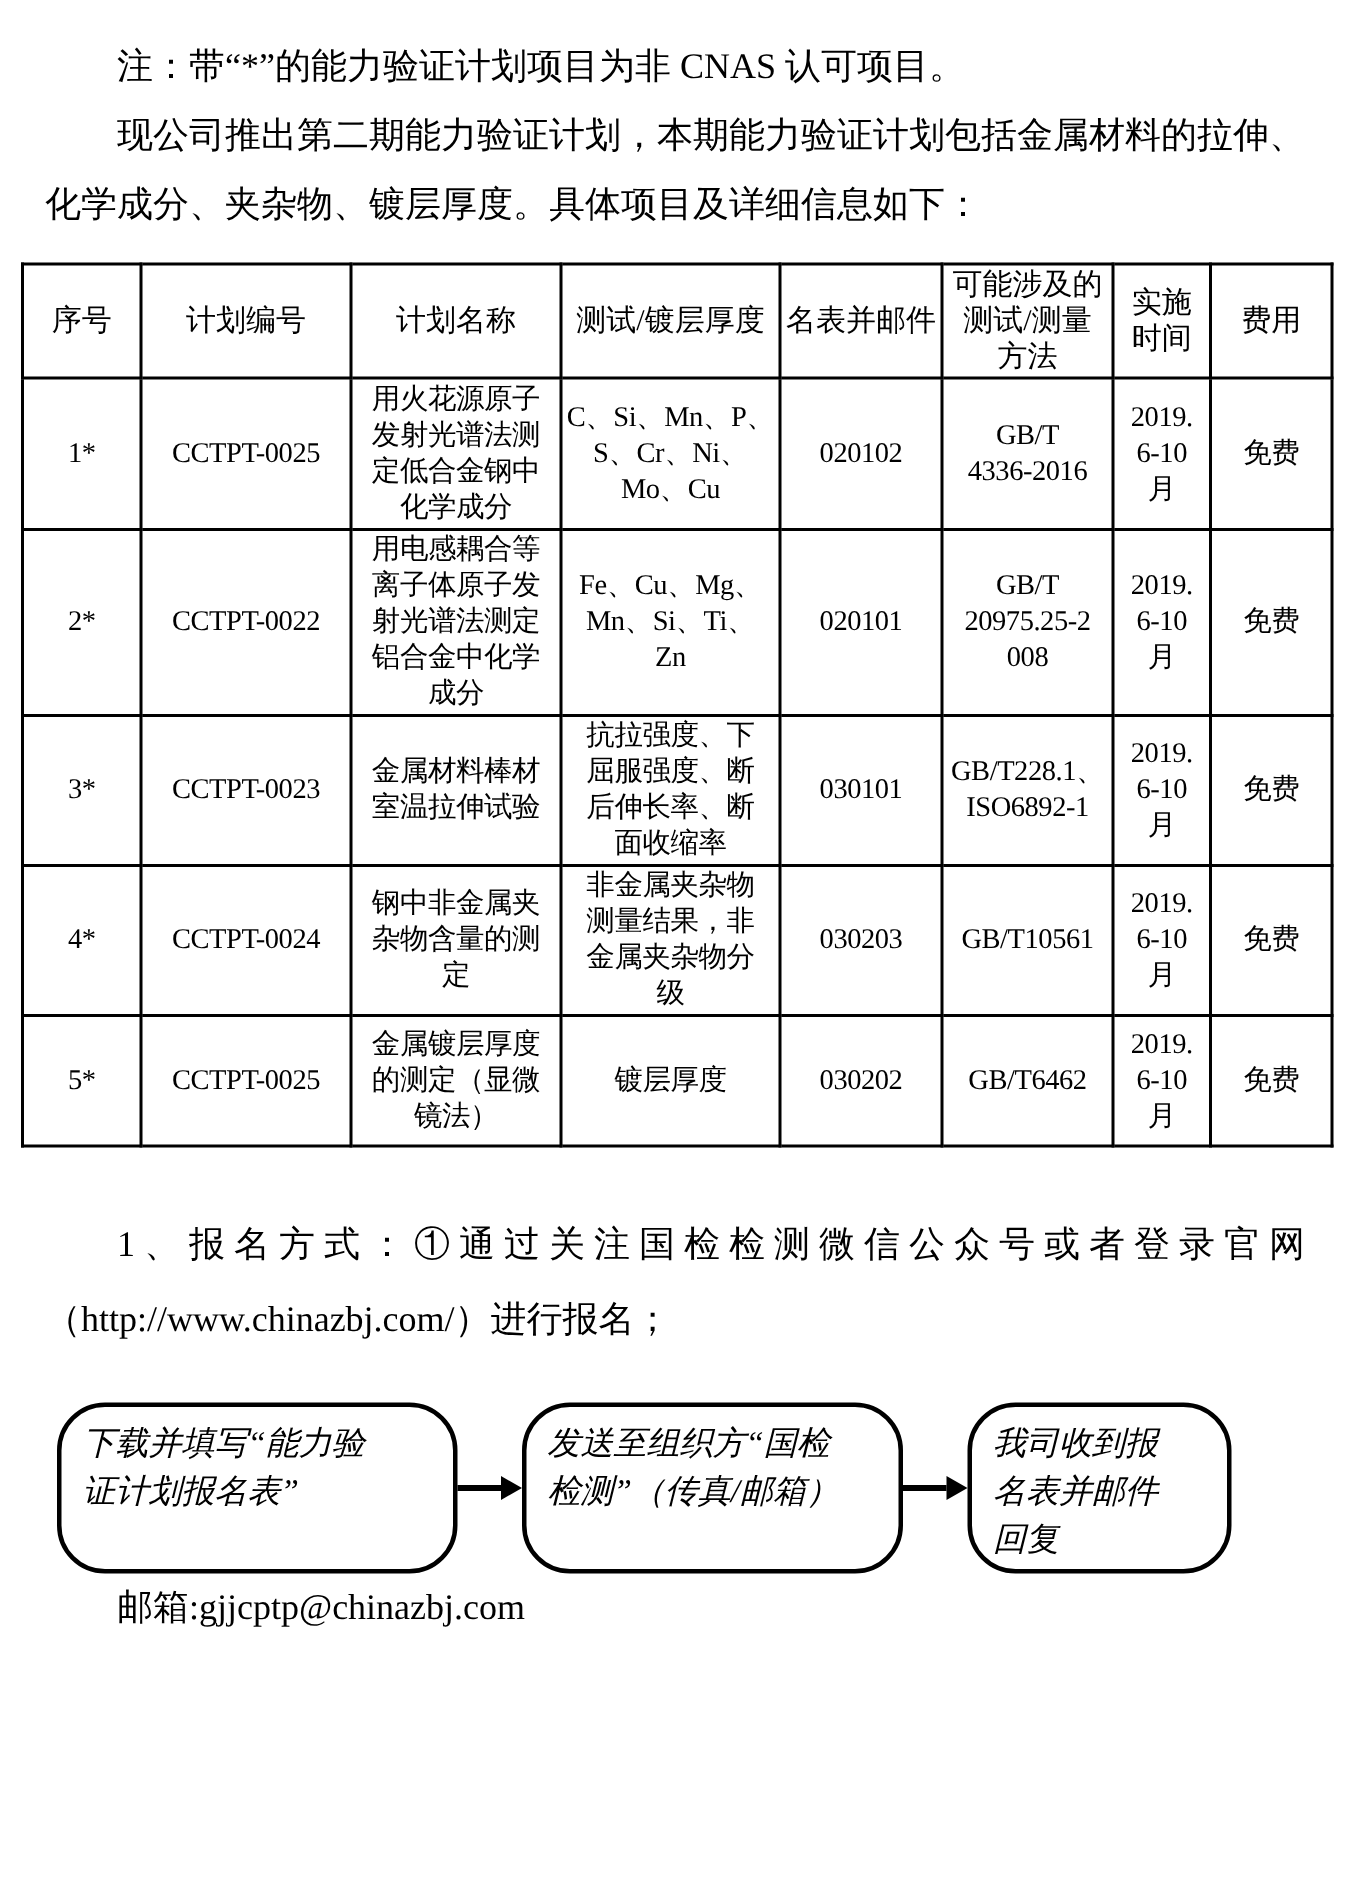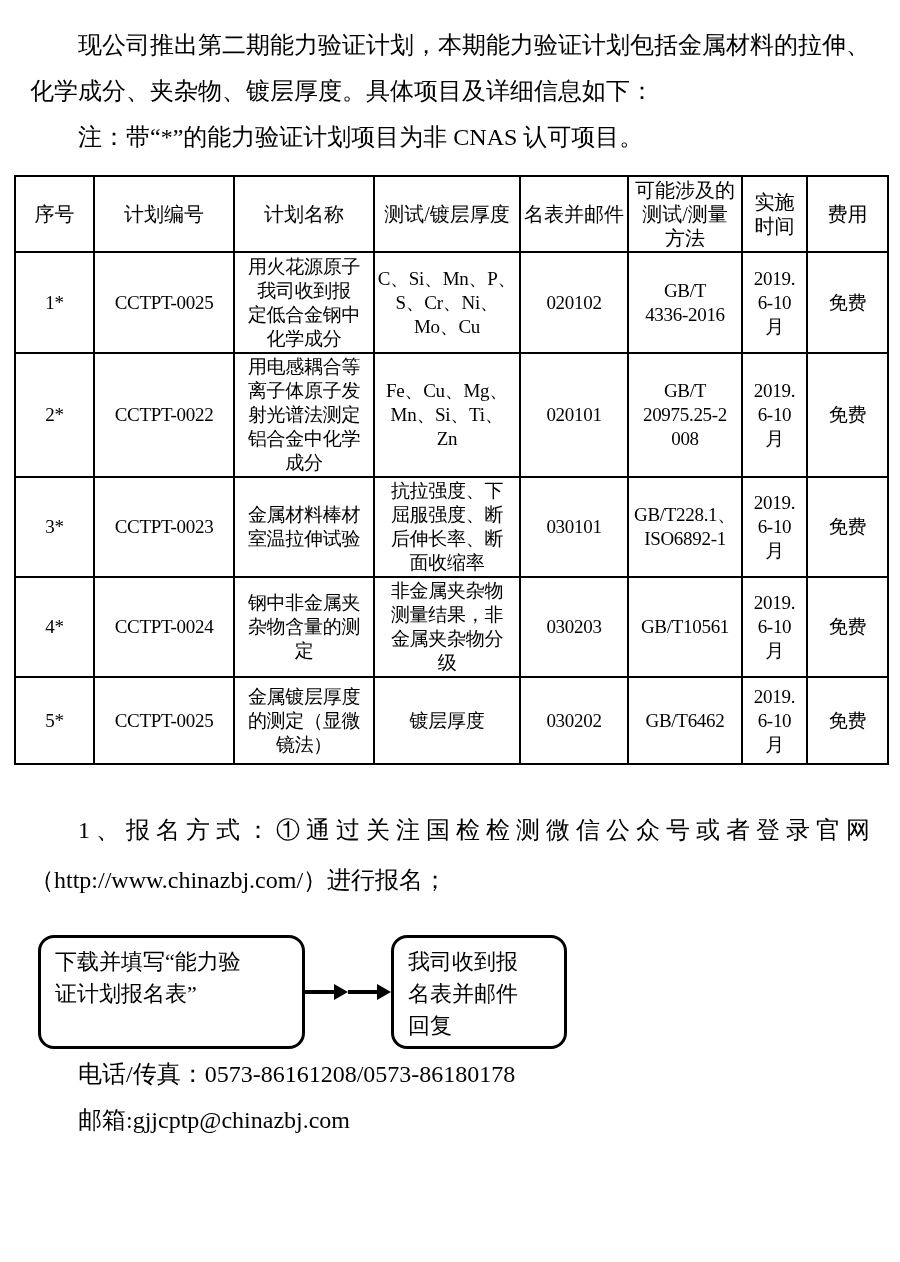--- a/index.html
+++ b/index.html
@@ -39,51 +39,52 @@
     overflow: hidden;
   }
   table.pt th { font-size: 20px; line-height: 24px; }
   table.pt td { font-size: 19px; line-height: 24px; letter-spacing: -0.3px; }
 
   
   .flow { display: flex; align-items: flex-start; margin: 30px 0 0 24px; }
   .fbox {
     box-sizing: border-box;
     border: 3px solid #000;
-    border-radius: 16px;
+    border-radius: 32px;
     height: 114px;
     padding: 8px 14px;
     font-size: 22px;
     line-height: 32px;
     white-space: pre-line;
     text-align: justify;
+    font-style: italic;
   }
   .fb1 { width: 267px; }
   .fb2 { width: 254px; }
   .fb3 { width: 176px; }
   .farrow { width: 43px; height: 114px; display: flex; align-items: center; flex: none; }
   .farrow .shaft { flex: 1; height: 4px; background: #000; }
   .farrow .head {
     width: 0; height: 0;
     border-left: 14px solid #000;
     border-top: 8px solid transparent;
     border-bottom: 8px solid transparent;
   }
 </style>
 </head>
 <body>
 
 <div class="page">
 
+  <div class="para indent">注：带“*”的能力验证计划项目为非 CNAS 认可项目。</div>
+
   <div class="para">
     <div class="line indent jall">现公司推出第二期能力验证计划，本期能力验证计划包括金属材料的拉伸、</div>
     <div class="line">化学成分、夹杂物、镀层厚度。具体项目及详细信息如下：</div>
   </div>
-
-  <div class="para indent">注：带“*”的能力验证计划项目为非 CNAS 认可项目。</div>
 
   <table class="pt">
     <colgroup>
       <col style="width:79px">
         <col style="width:140px">
         <col style="width:140px">
         <col style="width:146px">
       <col style="width:108px">
         <col style="width:114px">
         <col style="width:65px">
@@ -102,21 +103,21 @@
         <th>实施
 时间</th>
         <th>费用</th>
       </tr>
     </thead>
     <tbody>
       <tr style="height:101px">
         <td>1*</td>
         <td>CCTPT-0025</td>
         <td>用火花源原子
-我司收到报
+发射光谱法测
 定低合金钢中
 化学成分</td>
         <td>C、Si、Mn、P、
 S、Cr、Ni、
 Mo、Cu</td>
         <td>020102</td>
         <td>GB/T
 4336-2016</td>
         <td>2019.
 6-10
@@ -200,25 +201,26 @@
   </div>
 
 
   <div class="flow">
     <div class="fbox fb1">下载并填写“能力验
 证计划报名表”</div>
     <div class="farrow">
       <span class="shaft"></span>
       <span class="head"></span>
     </div>
+    <div class="fbox fb2">发送至组织方“国检
+检测”（传真/邮箱）</div>
     <div class="farrow">
       <span class="shaft"></span>
       <span class="head"></span>
     </div>
     <div class="fbox fb3">我司收到报
 名表并邮件
 回复</div>
   </div>
 
-  <div class="para indent mt2">电话/传真：0573-86161208/0573-86180178</div>
   <div class="para indent">邮箱:gjjcptp@chinazbj.com</div>
 
 </div>
 
 </body></html>

